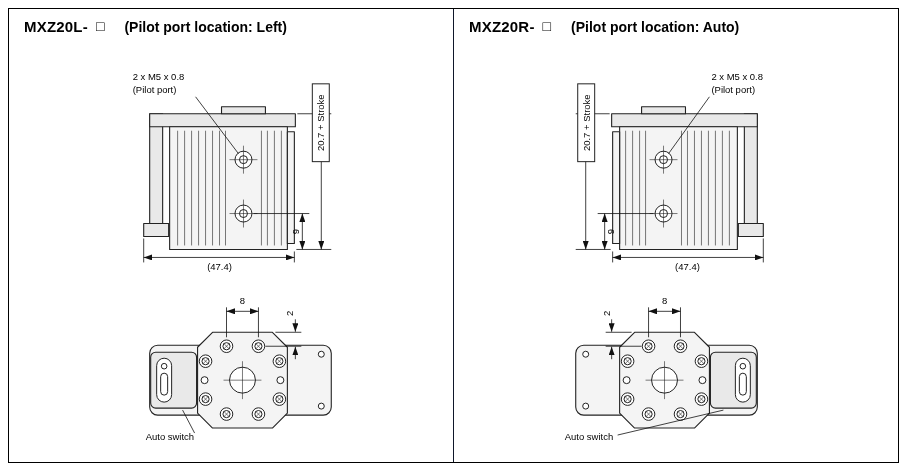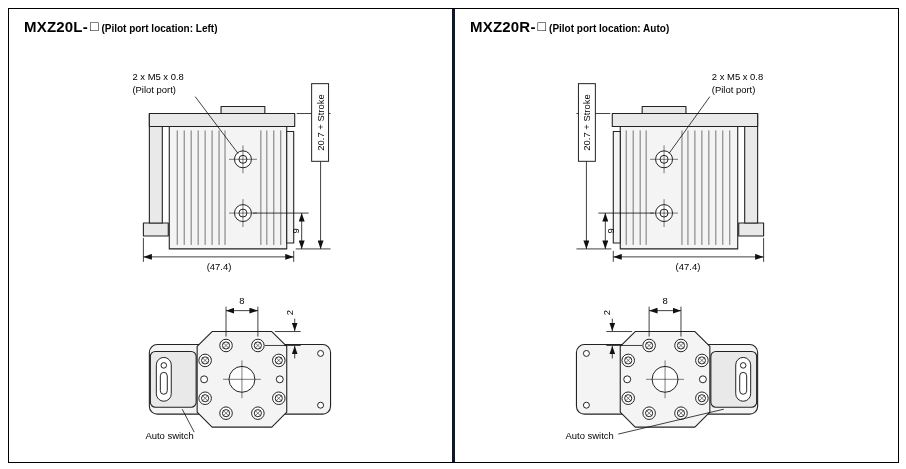--- a/index.html
+++ b/index.html
@@ -1,23 +1,23 @@
 <!DOCTYPE html>
 <html><head>
 <meta charset="utf-8">
 <style>
   html,body{margin:0;padding:0;background:#ffffff;}
   .page{position:relative;width:906px;height:469px;background:#fff;font-family:"Liberation Sans",sans-serif;overflow:hidden;}
   .frame{position:absolute;left:8px;top:8px;width:889px;height:453px;border:1px solid #000;display:flex;background:#fff;}
   .panel{position:relative;flex:1 1 0;min-width:0;}
-  .panel.right{border-left:3px solid #0f172a;}
-  .title{position:absolute;top:9px;left:15px;display:flex;align-items:baseline;gap:2px;font-weight:bold;color:#000;z-index:2;white-space:nowrap;}
+  .panel.right{border-left:1px solid #0f172a;}
+  .title{position:absolute;top:9px;left:15px;display:flex;align-items:baseline;gap:8px;font-weight:bold;color:#000;z-index:2;white-space:nowrap;}
   .title .model{font-size:15px;letter-spacing:.2px;}
   .title .ph{font-size:14px;position:relative;top:-1px;}
-  .title .note{font-size:10px;margin-left:1px;text-align:center;}
+  .title .note{font-size:14px;margin-left:12px;text-align:center;}
   .drawing{position:absolute;left:0;top:0;width:100%;height:100%;}
   
   .part{fill:#e9e9e9;stroke:#222;stroke-width:1.1;stroke-linejoin:round;}
   .part2{fill:#f4f4f4;stroke:#222;stroke-width:1.1;stroke-linejoin:round;}
   .wht{fill:#ffffff;stroke:#222;stroke-width:1;}
   .fin{stroke:#555;stroke-width:.8;fill:none;}
   .dim{stroke:#111;stroke-width:.8;fill:none;}
   .lead{stroke:#111;stroke-width:.8;fill:none;}
   .cl{stroke:#111;stroke-width:.55;fill:none;}
   .dimtxt{font-family:"Liberation Sans",sans-serif;font-size:9.5px;fill:#000;}

